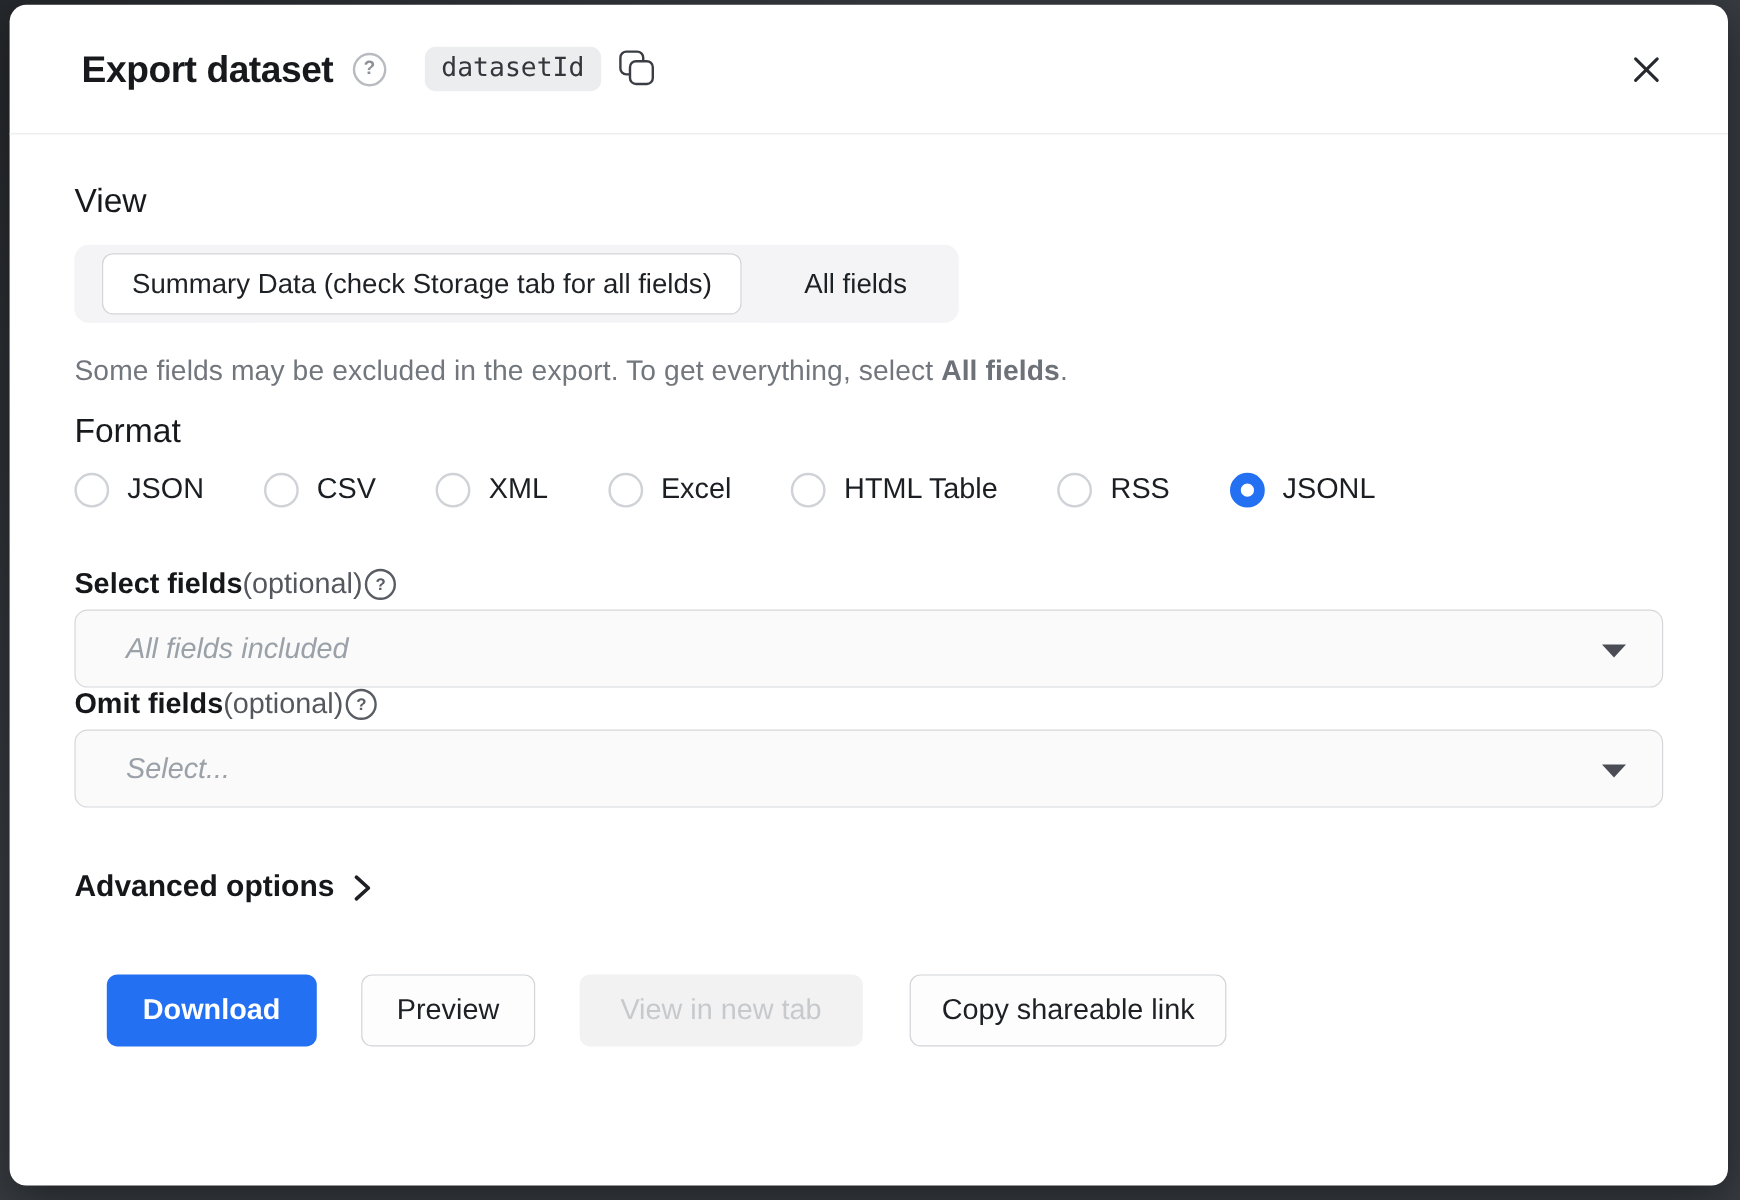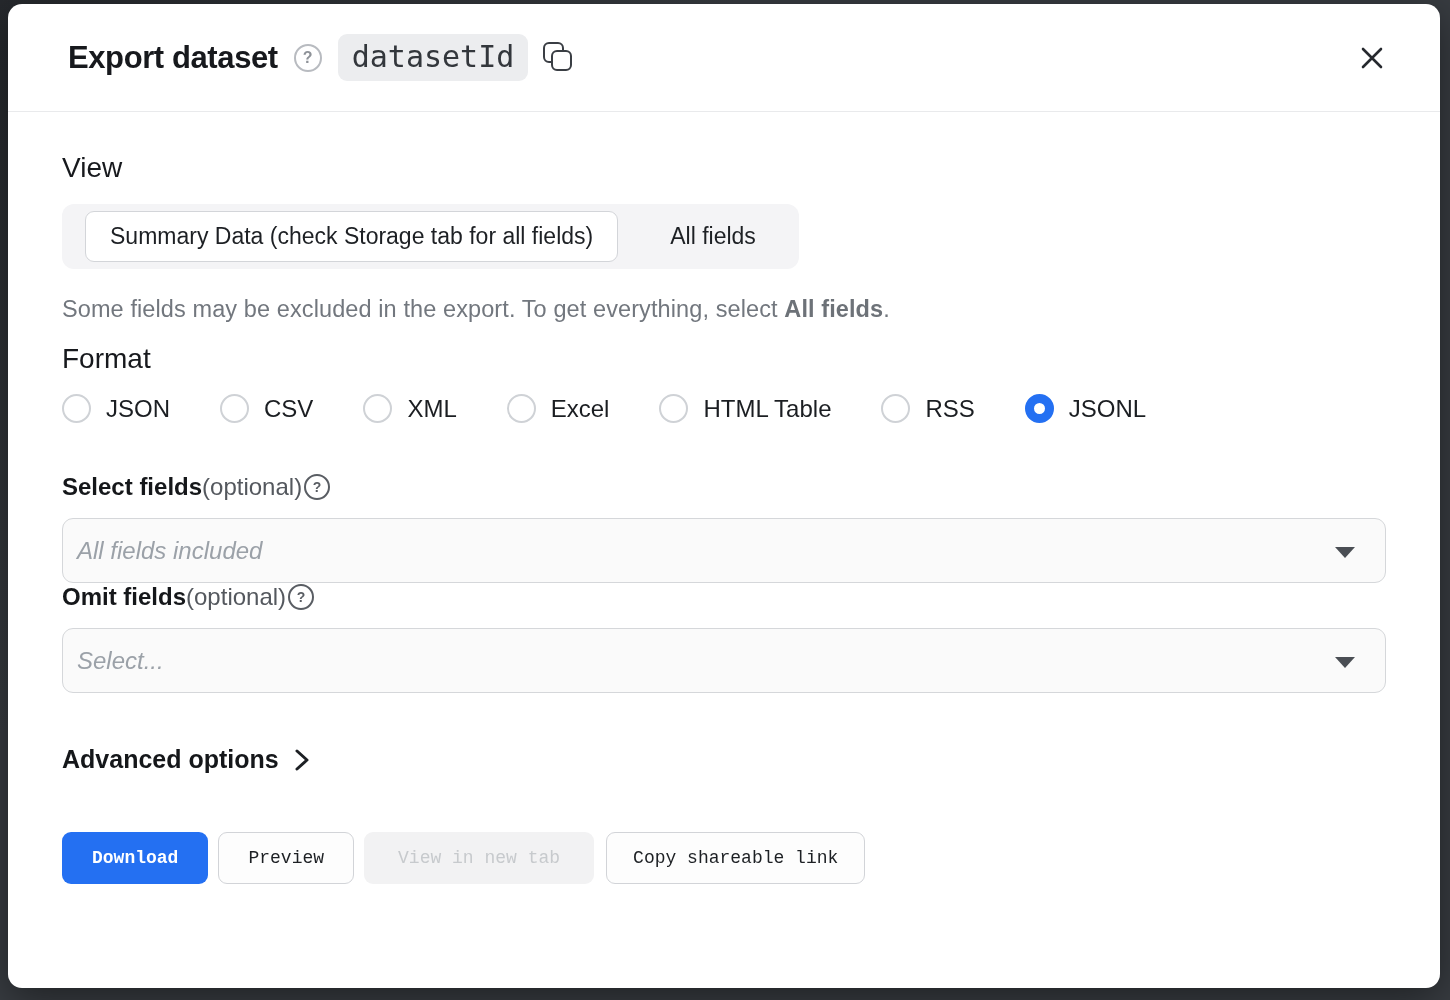--- a/index.html
+++ b/index.html
@@ -36,23 +36,23 @@
   }
   .help-circle {
     width: 28px; height: 28px; border-radius: 50%;
     border: 2px solid #b8bbc0; color: #8e9298;
     display: inline-flex; align-items: center; justify-content: center;
     font-size: 16px; font-weight: 700; cursor: pointer; flex: none;
   }
   .help-circle::after { content: "?"; }
   .title-help { margin-left: 16px; }
   .dataset-badge {
-    margin-left: 16px;
+    margin-left: 32px;
     font-family: "DejaVu Sans Mono", "Liberation Mono", monospace;
-    font-size: 30px; color: #33373c;
+    font-size: 22px; color: #33373c;
     background: #ecedef; border-radius: 9px;
     padding: 5px 14px 7px;
   }
   .copy-btn {
     margin-left: 12px; width: 36px; height: 36px; position: relative;
     cursor: pointer; flex: none;
   }
   .copy-btn .rect-back {
     position: absolute; left: 3px; top: 2px; width: 21px; height: 21px;
     border: 2.5px solid #3a3e44; border-radius: 6px;
@@ -94,21 +94,21 @@
     margin-top: 27px; font-size: 23.5px; color: #72777e; letter-spacing: .1px;
   }
   .helper-text b { font-weight: 700; color: #6d7278; }
 
   
   .format-label { margin-top: 20px; }
   .radio-row {
     margin-top: 19px; display: flex; align-items: center; gap: 50px;
   }
   .radio-item {
-    display: flex; align-items: center; gap: 15px; cursor: pointer;
+    display: flex; gap: 15px; cursor: pointer;
   }
   .radio-circle {
     width: 29px; height: 29px; border-radius: 50%;
     border: 2px solid #cfd2d6; background: #ffffff; flex: none;
   }
   .radio-item.selected .radio-circle {
     border: 9px solid #2470f2;
   }
   .radio-label { font-size: 24px; color: #1b1e22; }
 
@@ -119,23 +119,23 @@
   .field-head .bold-label { font-size: 24px; font-weight: 700; color: #15171a; }
   .field-head .optional { font-size: 24px; color: #54585e; }
   .field-help {
     width: 26px; height: 26px; border: 2px solid #595d63; color: #595d63;
     font-size: 14px; margin-left: 2px;
   }
   .select-fields-head { margin-top: 50px; }
   .omit-fields-head { }
 
   .dropdown {
-    margin-top: 17px; height: 65px; width: 100%;
+    margin-top: 7px; height: 65px; width: 100%;
     background: #fafafa; border: 1px solid #d5d7da; border-radius: 11px;
-    display: flex; align-items: center; padding: 0 14px;
+    display: flex; align-items: center; padding: 0 42px;
     cursor: pointer; position: relative;
   }
   .dropdown .placeholder {
     font-size: 24px; font-style: italic; color: #9ba1a8;
   }
   .dropdown .caret {
     position: absolute; right: 30px; top: 50%; margin-top: -4px;
     width: 0; height: 0;
     border-left: 10px solid transparent; border-right: 10px solid transparent;
     border-top: 11px solid #4a4e54;
@@ -146,23 +146,23 @@
     margin-top: 52px; display: inline-flex; align-items: center; gap: 12px;
     cursor: pointer;
   }
   .advanced-row .adv-label { font-size: 25px; font-weight: 700; color: #15171a; }
 
   
   .actions {
     margin-top: 58px; display: flex; align-items: center; gap: 10px;
   }
   .btn {
-    font-size: 18px; font-weight: 500; border-radius: 9px;
+    font-size: 24px; font-weight: 500; border-radius: 9px;
     padding: 16px 30px; cursor: pointer; border: none;
-    font-family: Liberation Mono, monospace; white-space: nowrap;
+    font-family: Liberation Sans, sans-serif; white-space: nowrap; margin-left: 27px;
   }
   .btn-primary { background: #2470f2; color: #ffffff; font-weight: 600; }
   .btn-disabled { background: #f2f2f3; color: #c7cacd; cursor: default; padding: 16px 34px; }
   .btn-outline {
     background: #fdfdfd; color: #1d2024; border: 1px solid #d2d4d8;
     padding: 15px 29px;
   }
   .btn-outline.copy-link { padding: 15px 26px; }
   .btn-disabled { margin-right: 2px; }
 </style>

